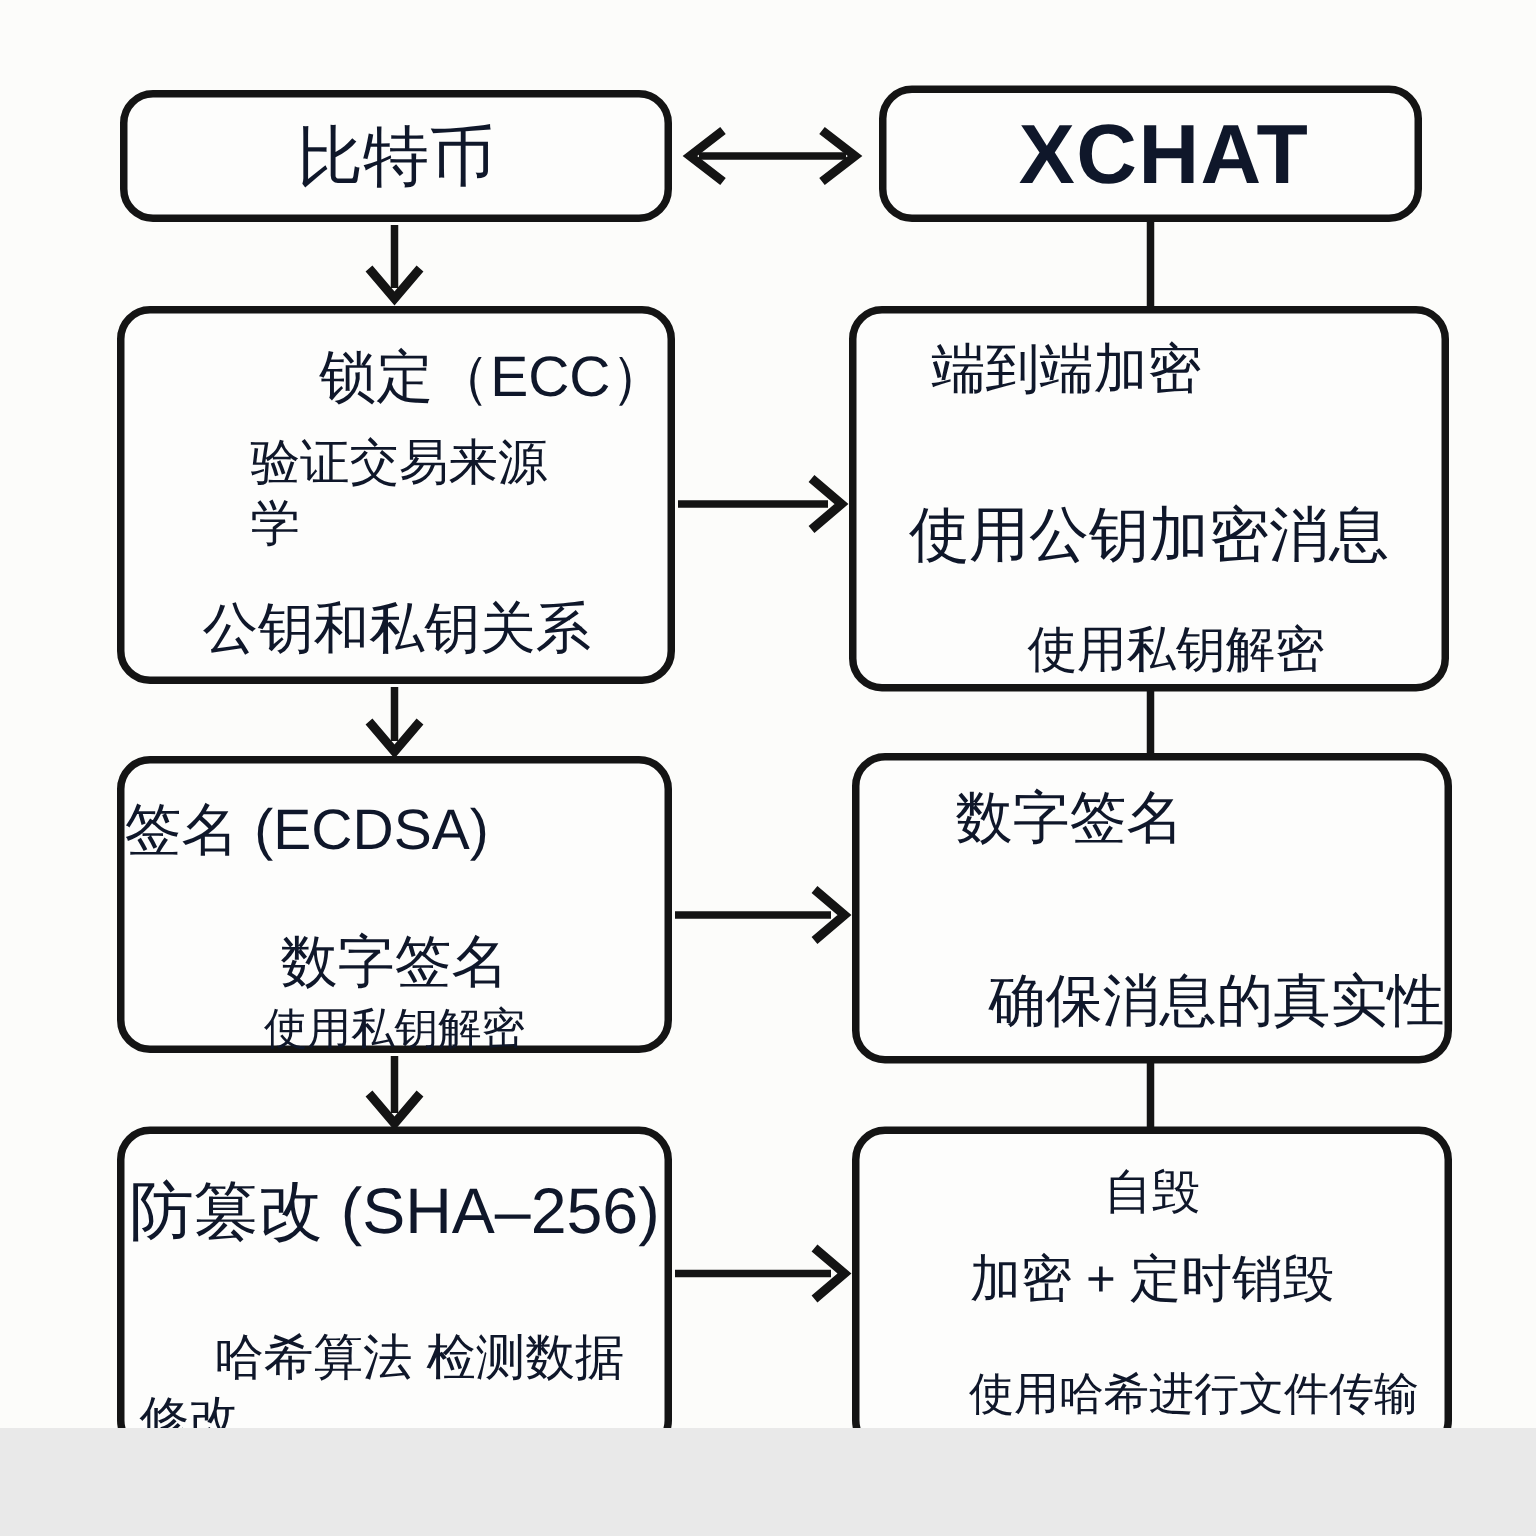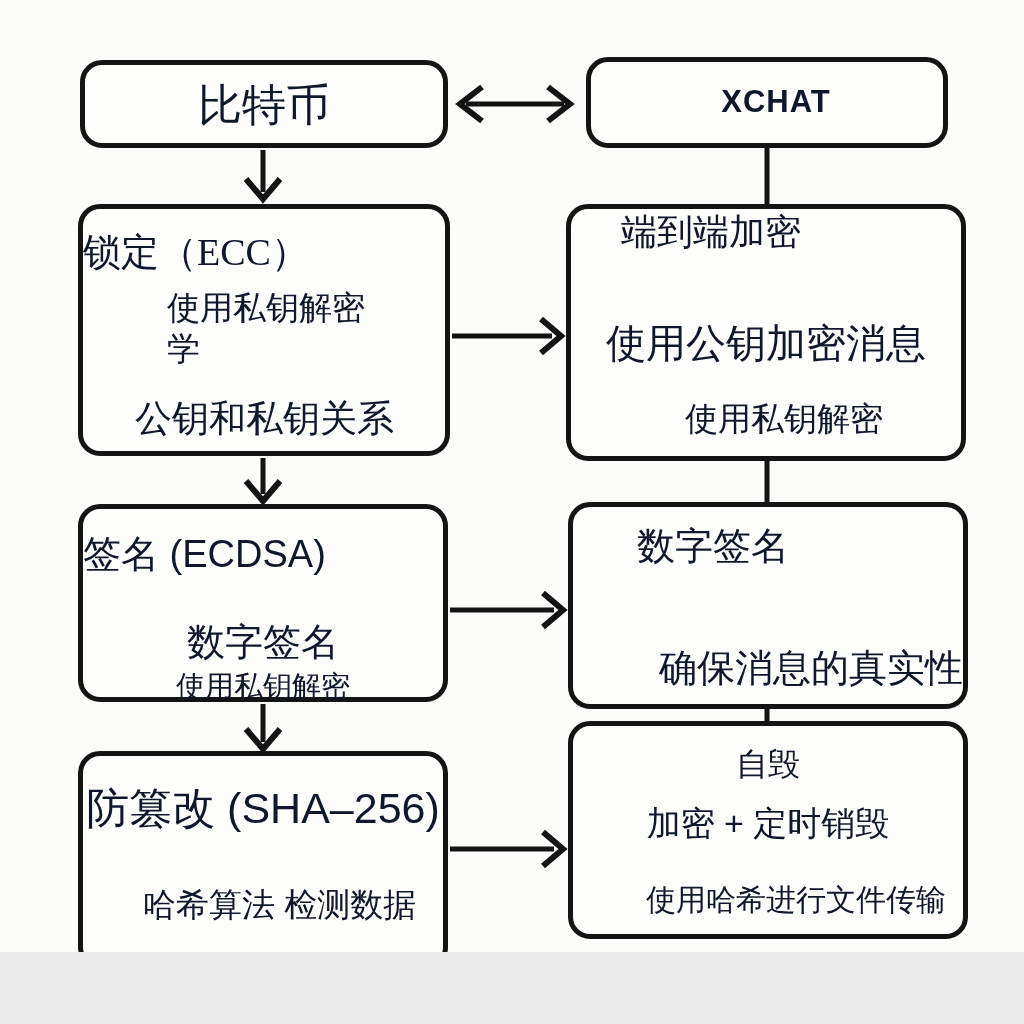--- a/index.html
+++ b/index.html
@@ -22,41 +22,41 @@
     z-index:2;
     display:flex;
     flex-direction:column;
     align-items:stretch;
   }
   .node .ln{white-space:nowrap;line-height:1.25;}
   
   #b1{left:80px;top:60px;width:368px;height:88px;justify-content:center;}
   #x1{left:586px;top:57px;width:362px;height:91px;justify-content:center;}
   .t-big{font-size:44px;font-weight:500;text-align:center;}
-  .t-brand{font-size:31px;font-weight:800;letter-spacing:1px;text-align:center;padding-left:18px;}
+  .t-brand{font-size:56px;font-weight:800;letter-spacing:1px;text-align:center;padding-left:18px;}
   
   #b2{left:78px;top:204px;width:372px;height:252px;}
   #x2{left:566px;top:204px;width:400px;height:257px;}
-  .b2-h{font-size:38px;font-weight:500;margin-top:20px;text-align:left;font-family:Liberation Serif, serif;}
+  .b2-h{font-size:38px;font-weight:500;margin-top:20px;text-align:right;}
   .b2-s{font-size:33px;margin-top:10px;margin-left:84px;white-space:normal !important;width:240px;}
   .b2-b{font-size:37px;font-weight:500;margin-top:27px;margin-left:52px;}
-  .x2-h{font-size:36px;font-weight:500;margin-left:50px;}
+  .x2-h{font-size:36px;font-weight:500;margin-top:14px;margin-left:50px;}
   .x2-b{font-size:40px;font-weight:500;margin-top:64px;text-align:center;}
   .x2-n{font-size:33px;margin-top:30px;margin-left:114px;}
   
   #b3{left:78px;top:504px;width:370px;height:198px;}
   #x3{left:568px;top:502px;width:400px;height:207px;}
   .b3-h{font-size:38px;font-weight:500;margin-top:22px;text-align:left;}
   .b3-b{font-size:38px;font-weight:500;margin-top:40px;text-align:center;}
   .b3-n{font-size:29px;margin-top:2px;text-align:center;}
   .x3-h{font-size:38px;font-weight:500;margin-top:16px;margin-left:64px;}
   .x3-b{font-size:38px;font-weight:500;margin-top:74px;text-align:right;}
   
   #b4{left:78px;top:751px;width:370px;height:218px;}
-  #x4{left:568px;top:721px;width:400px;height:218px;}
+  #x4{left:568px;top:751px;width:400px;height:218px;}
   .b4-h{font-size:43px;font-weight:500;margin-top:26px;text-align:center;}
   .b4-b1{font-size:33px;font-weight:500;margin-top:48px;margin-left:60px;}
   .b4-b2{font-size:33px;font-weight:500;margin-top:0;margin-left:10px;}
   .x4-h{font-size:32px;font-weight:500;margin-top:18px;text-align:center;}
   .x4-b{font-size:34px;font-weight:500;margin-top:18px;text-align:center;}
   .x4-n{font-size:30px;margin-top:36px;text-align:center;position:relative;left:28px;}
 </style>
 </head>
 <body>
 
@@ -103,21 +103,21 @@
 
   <div class="node" id="b1">
     <div class="ln t-big">比特币</div>
   </div>
   <div class="node" id="x1">
     <div class="ln t-brand">XCHAT</div>
   </div>
 
   <div class="node" id="b2">
     <div class="ln b2-h">锁定（ECC）</div>
-    <div class="ln b2-s">使用私钥解密 学</div>
+    <div class="ln b2-s">验证交易来源 学</div>
     <div class="ln b2-b">公钥和私钥关系</div>
   </div>
   <div class="node" id="x2">
     <div class="ln x2-h">端到端加密</div>
     <div class="ln x2-b">使用公钥加密消息</div>
     <div class="ln x2-n">使用私钥解密</div>
   </div>
 
   <div class="node" id="b3">
     <div class="ln b3-h">签名 (ECDSA)</div>
@@ -125,20 +125,21 @@
     <div class="ln b3-n">使用私钥解密</div>
   </div>
   <div class="node" id="x3">
     <div class="ln x3-h">数字签名</div>
     <div class="ln x3-b">确保消息的真实性</div>
   </div>
 
   <div class="node" id="b4">
     <div class="ln b4-h">防篡改 (SHA–256)</div>
     <div class="ln b4-b1">哈希算法 检测数据</div>
+    <div class="ln b4-b2">修改</div>
   </div>
   <div class="node" id="x4">
     <div class="ln x4-h">自毁</div>
     <div class="ln x4-b">加密 + 定时销毁</div>
     <div class="ln x4-n">使用哈希进行文件传输</div>
   </div>
 
 </div>
 
 </body></html>

